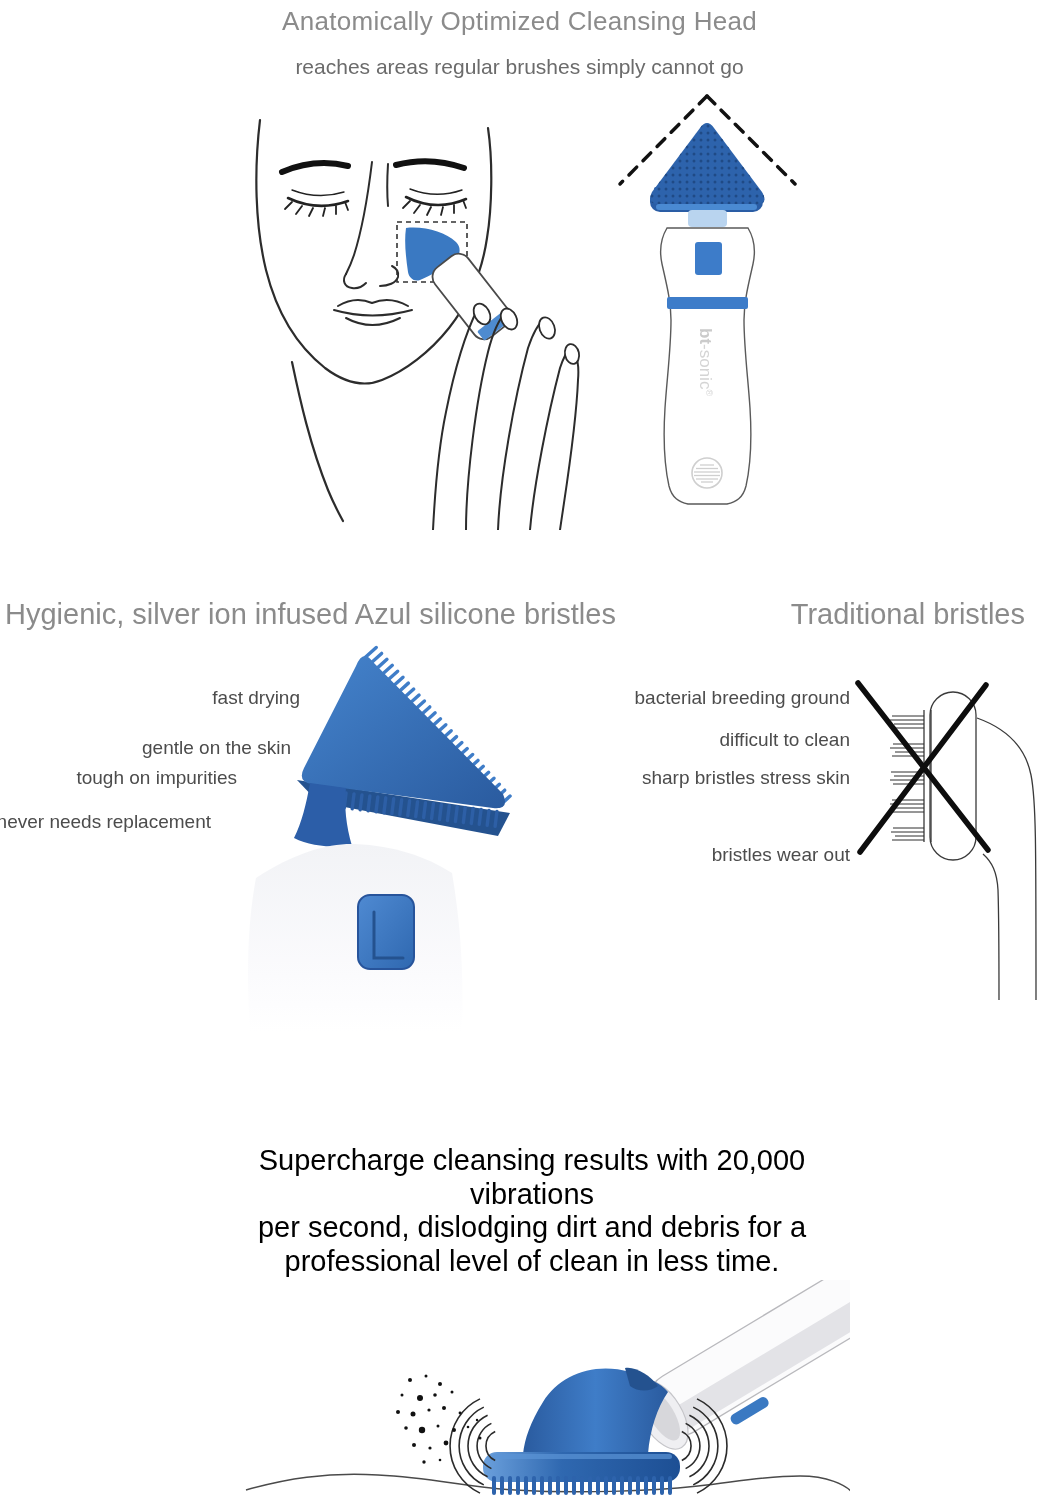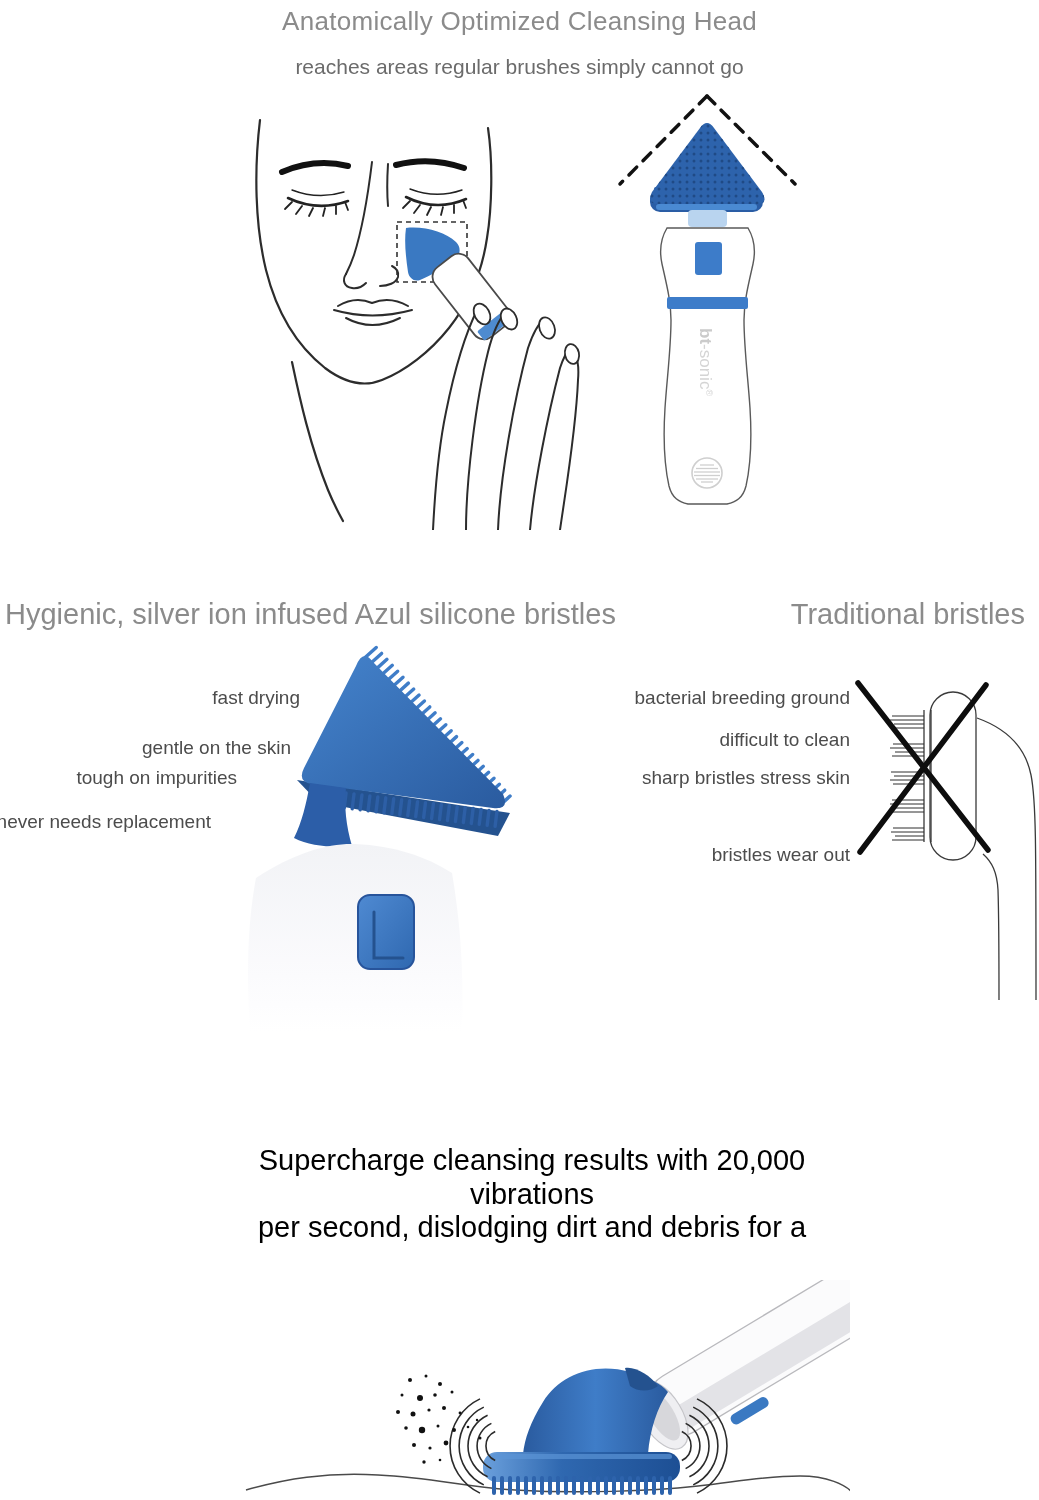--- a/index.html
+++ b/index.html
@@ -283,20 +283,21 @@
   <g stroke="#0d0d0d" stroke-width="5.5" stroke-linecap="round">
     <line x1="18" y1="43" x2="148" y2="210"></line>
     <line x1="146" y1="45" x2="20" y2="212"></line>
   </g>
 </svg>
 </div>
 
 <div class="abs para" style="left:200px;top:1144px;">
   <div>Supercharge cleansing results with 20,000 vibrations</div>
   <div>per second, dislodging dirt and debris for a</div>
+  <div>professional level of clean in less time.</div>
 </div>
 
 <div class="abs" style="left:230px;top:1280px;">
 <svg width="620" height="218" viewBox="0 0 620 218">
   <defs>
     <linearGradient id="neckg" x1="0" y1="0" x2="1" y2="0">
       <stop offset="0" stop-color="#2a5b9f"></stop>
           <stop offset="0.5" stop-color="#3f7dc8"></stop>
           <stop offset="1" stop-color="#2a5b9f"></stop>
     </linearGradient>

